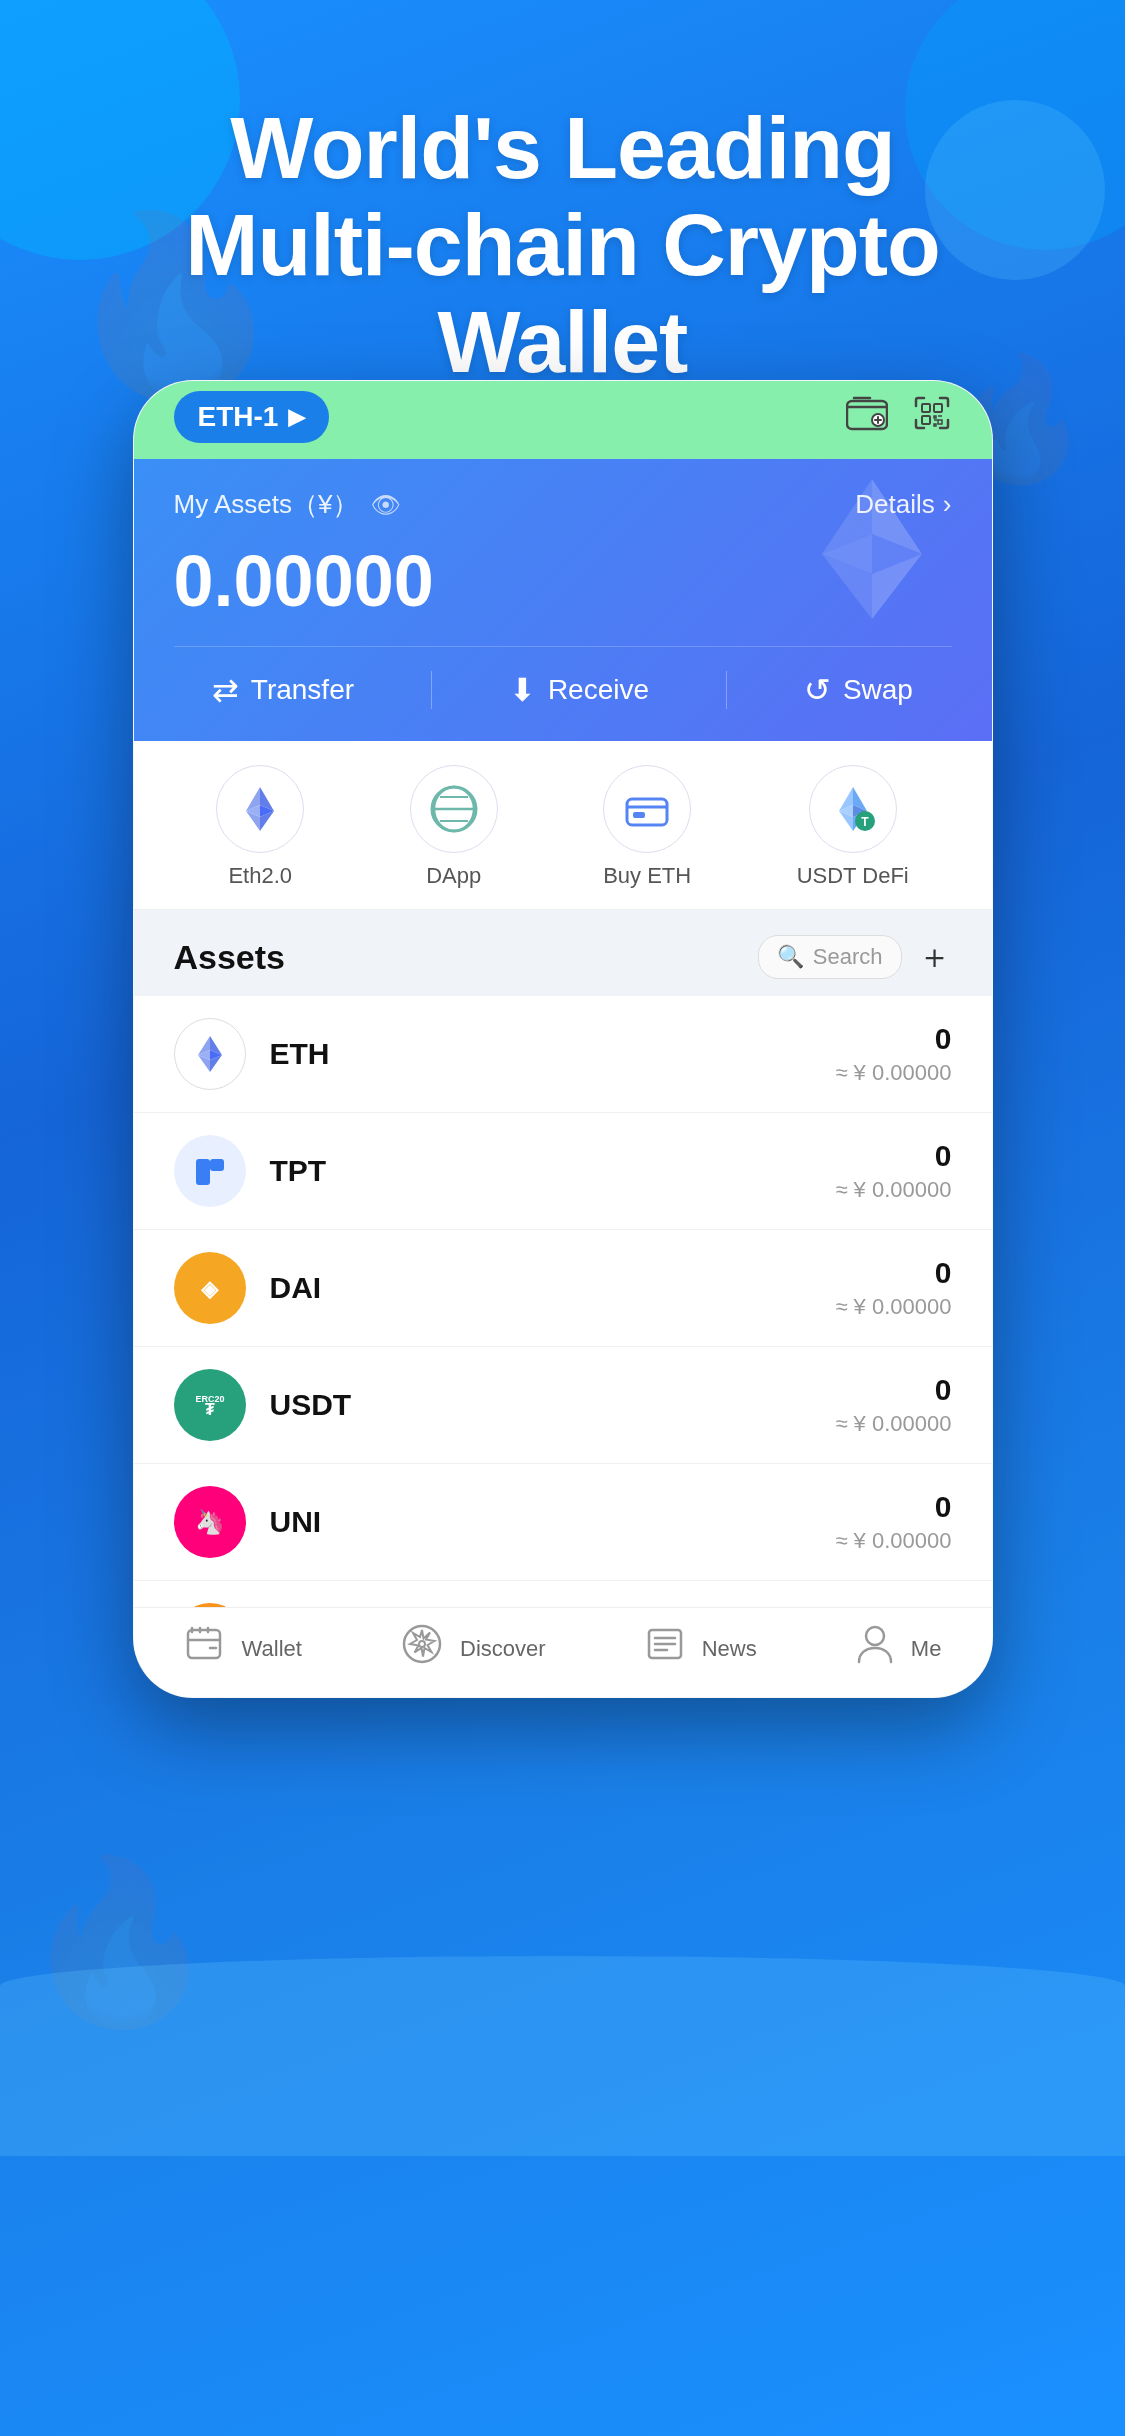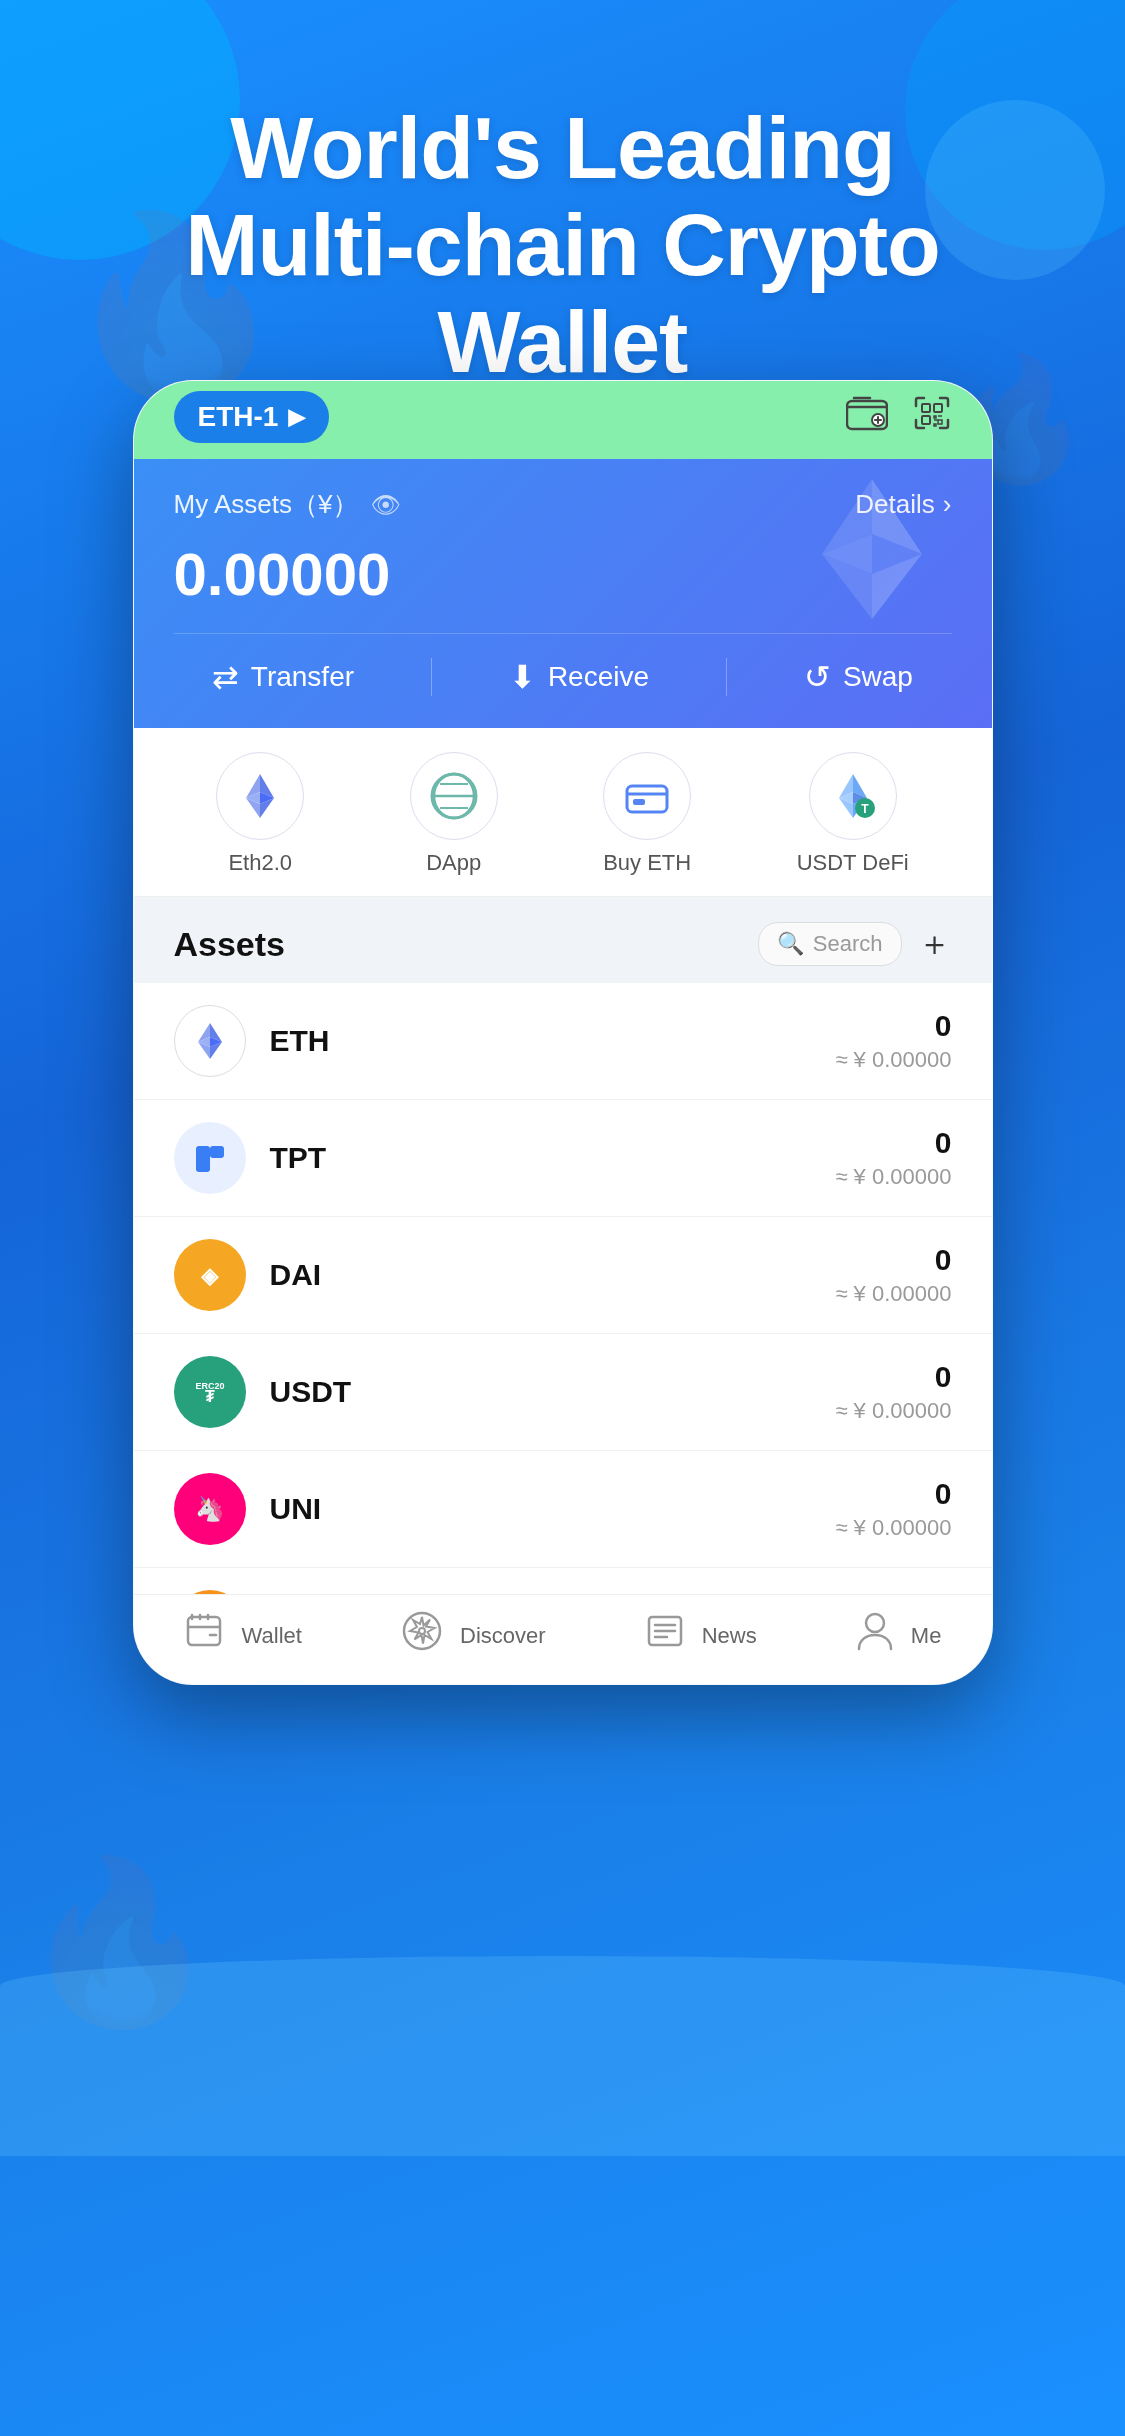--- a/index.html
+++ b/index.html
@@ -188,21 +188,21 @@
       color: rgba(255,255,255,0.7);
     }
     .assets-details {
       font-size: 26px;
       color: rgba(255,255,255,0.9);
       display: flex;
       align-items: center;
       gap: 8px;
     }
     .assets-amount {
-      font-size: 60px;
+      font-size: 72px;
       font-weight: 700;
       color: #ffffff;
       margin-bottom: 24px;
     }
     .assets-actions {
       display: flex;
       justify-content: space-around;
       border-top: 1px solid rgba(255,255,255,0.2);
       padding-top: 24px;
     }

